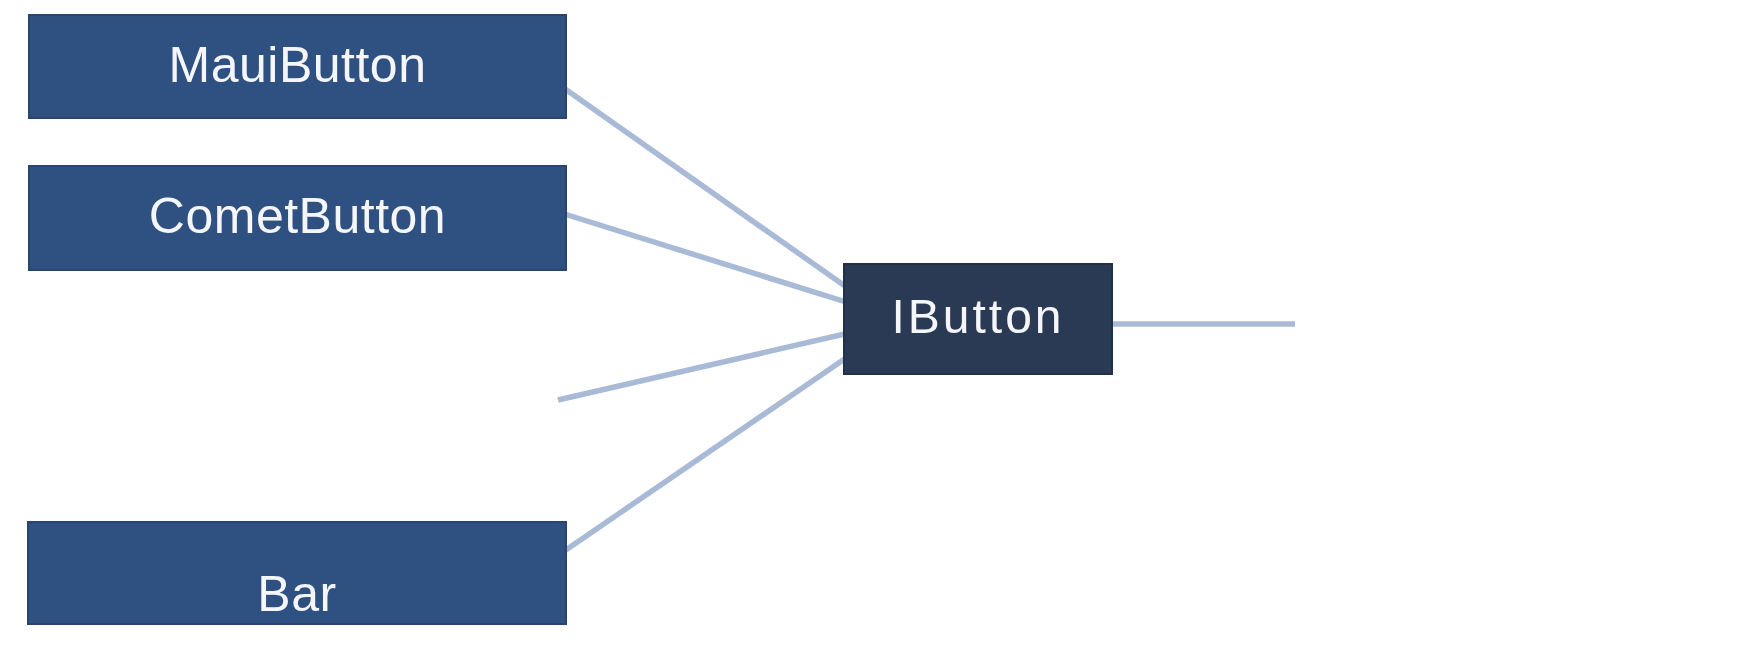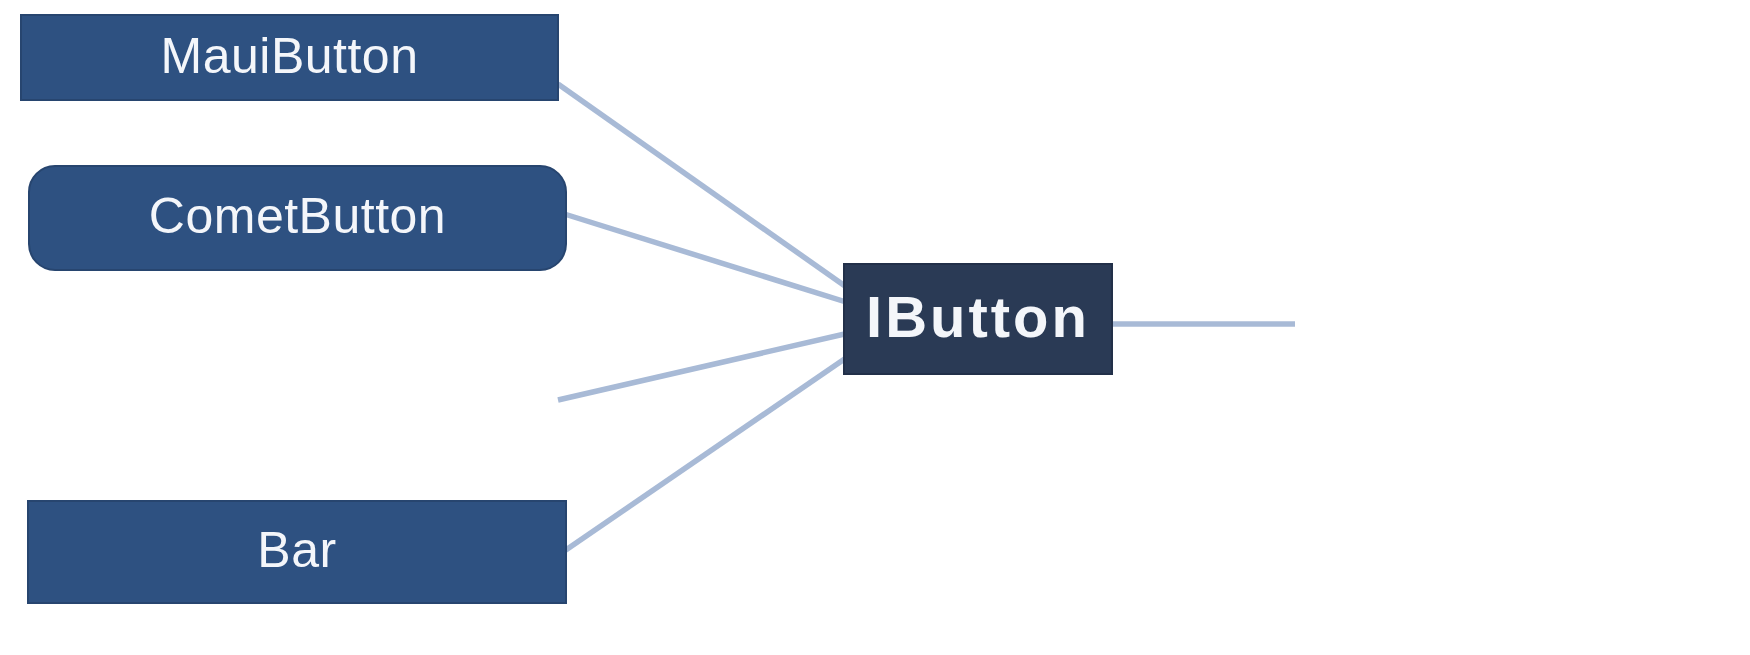--- a/index.html
+++ b/index.html
@@ -44,46 +44,45 @@
     font-weight: 300;
     white-space: nowrap;
     line-height: 1;
     padding-bottom: 4px;
   }
   .node.class-node .lbl {
     font-size: 50px;
     letter-spacing: 0.5px;
   }
   .node.interface-node .lbl {
-    font-size: 58px;
+    font-size: 48px;
     letter-spacing: 3px;
-    font-weight: bold;
   }
   .node.handler-node .lbl {
     font-size: 48px;
     letter-spacing: 0.5px;
   }
 </style>
 </head>
 <body>
 
 <div class="stage">
   <svg id="connectors" viewBox="0 0 1750 655" xmlns="http://www.w3.org/2000/svg">
       <line x1="558" y1="84" x2="862" y2="298" stroke="#a8bad6" stroke-width="5.5"></line>
       <line x1="558" y1="212" x2="862" y2="307" stroke="#a8bad6" stroke-width="5.5"></line>
       <line x1="558" y1="400" x2="862" y2="330" stroke="#a8bad6" stroke-width="5.5"></line>
       <line x1="560" y1="554" x2="862" y2="347" stroke="#a8bad6" stroke-width="5.5"></line>
       <line x1="1105" y1="324" x2="1295" y2="324" stroke="#a8bad6" stroke-width="5.5"></line>
     </svg>
 
-  <div class="node class-node" style="left: 20px; top: 14px; width: 539px; height: 87px;">
+  <div class="node class-node" style="left: 28px; top: 14px; width: 539px; height: 105px;">
     <span class="lbl">MauiButton</span>
   </div>
-  <div class="node class-node" style="left: 28px; top: 165px; width: 539px; height: 106px; border-radius: 27px;">
+  <div class="node class-node" style="left: 28px; top: 165px; width: 539px; height: 106px;">
     <span class="lbl">CometButton</span>
   </div>
-  <div class="node class-node" style="left: 27px; top: 500px; width: 540px; height: 104px;">
+  <div class="node class-node" style="left: 27px; top: 521px; width: 540px; height: 104px; align-items: flex-end;">
     <span class="lbl">Bar</span>
   </div>
   <div class="node interface-node" style="left: 843px; top: 263px; width: 270px; height: 112px;">
     <span class="lbl">IButton</span>
   </div>
 </div>
 
 </body></html>

